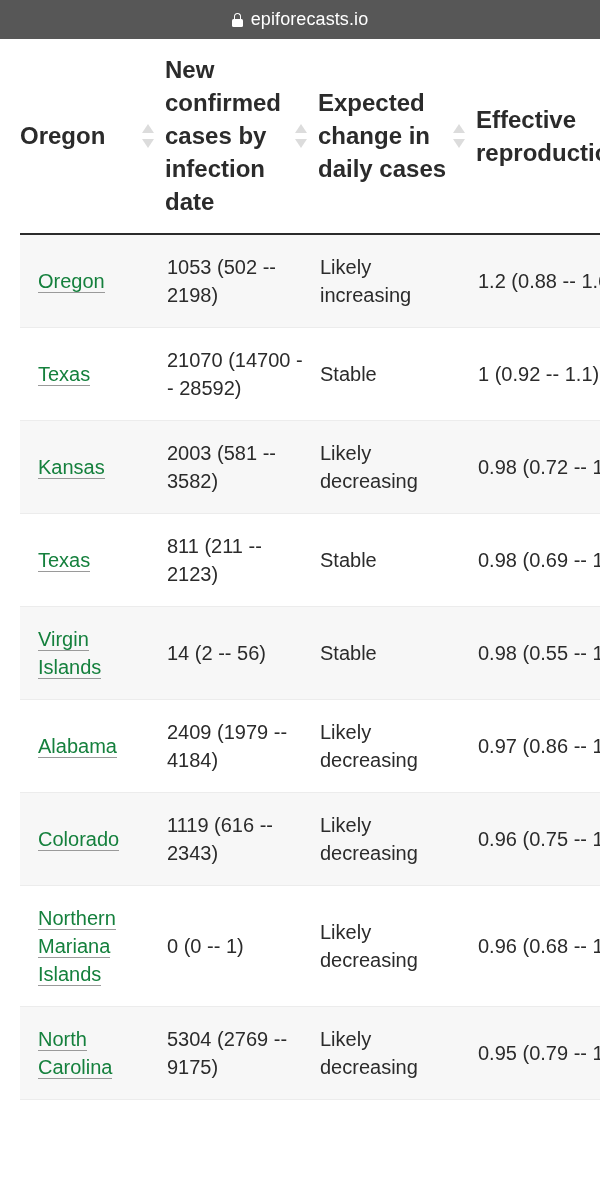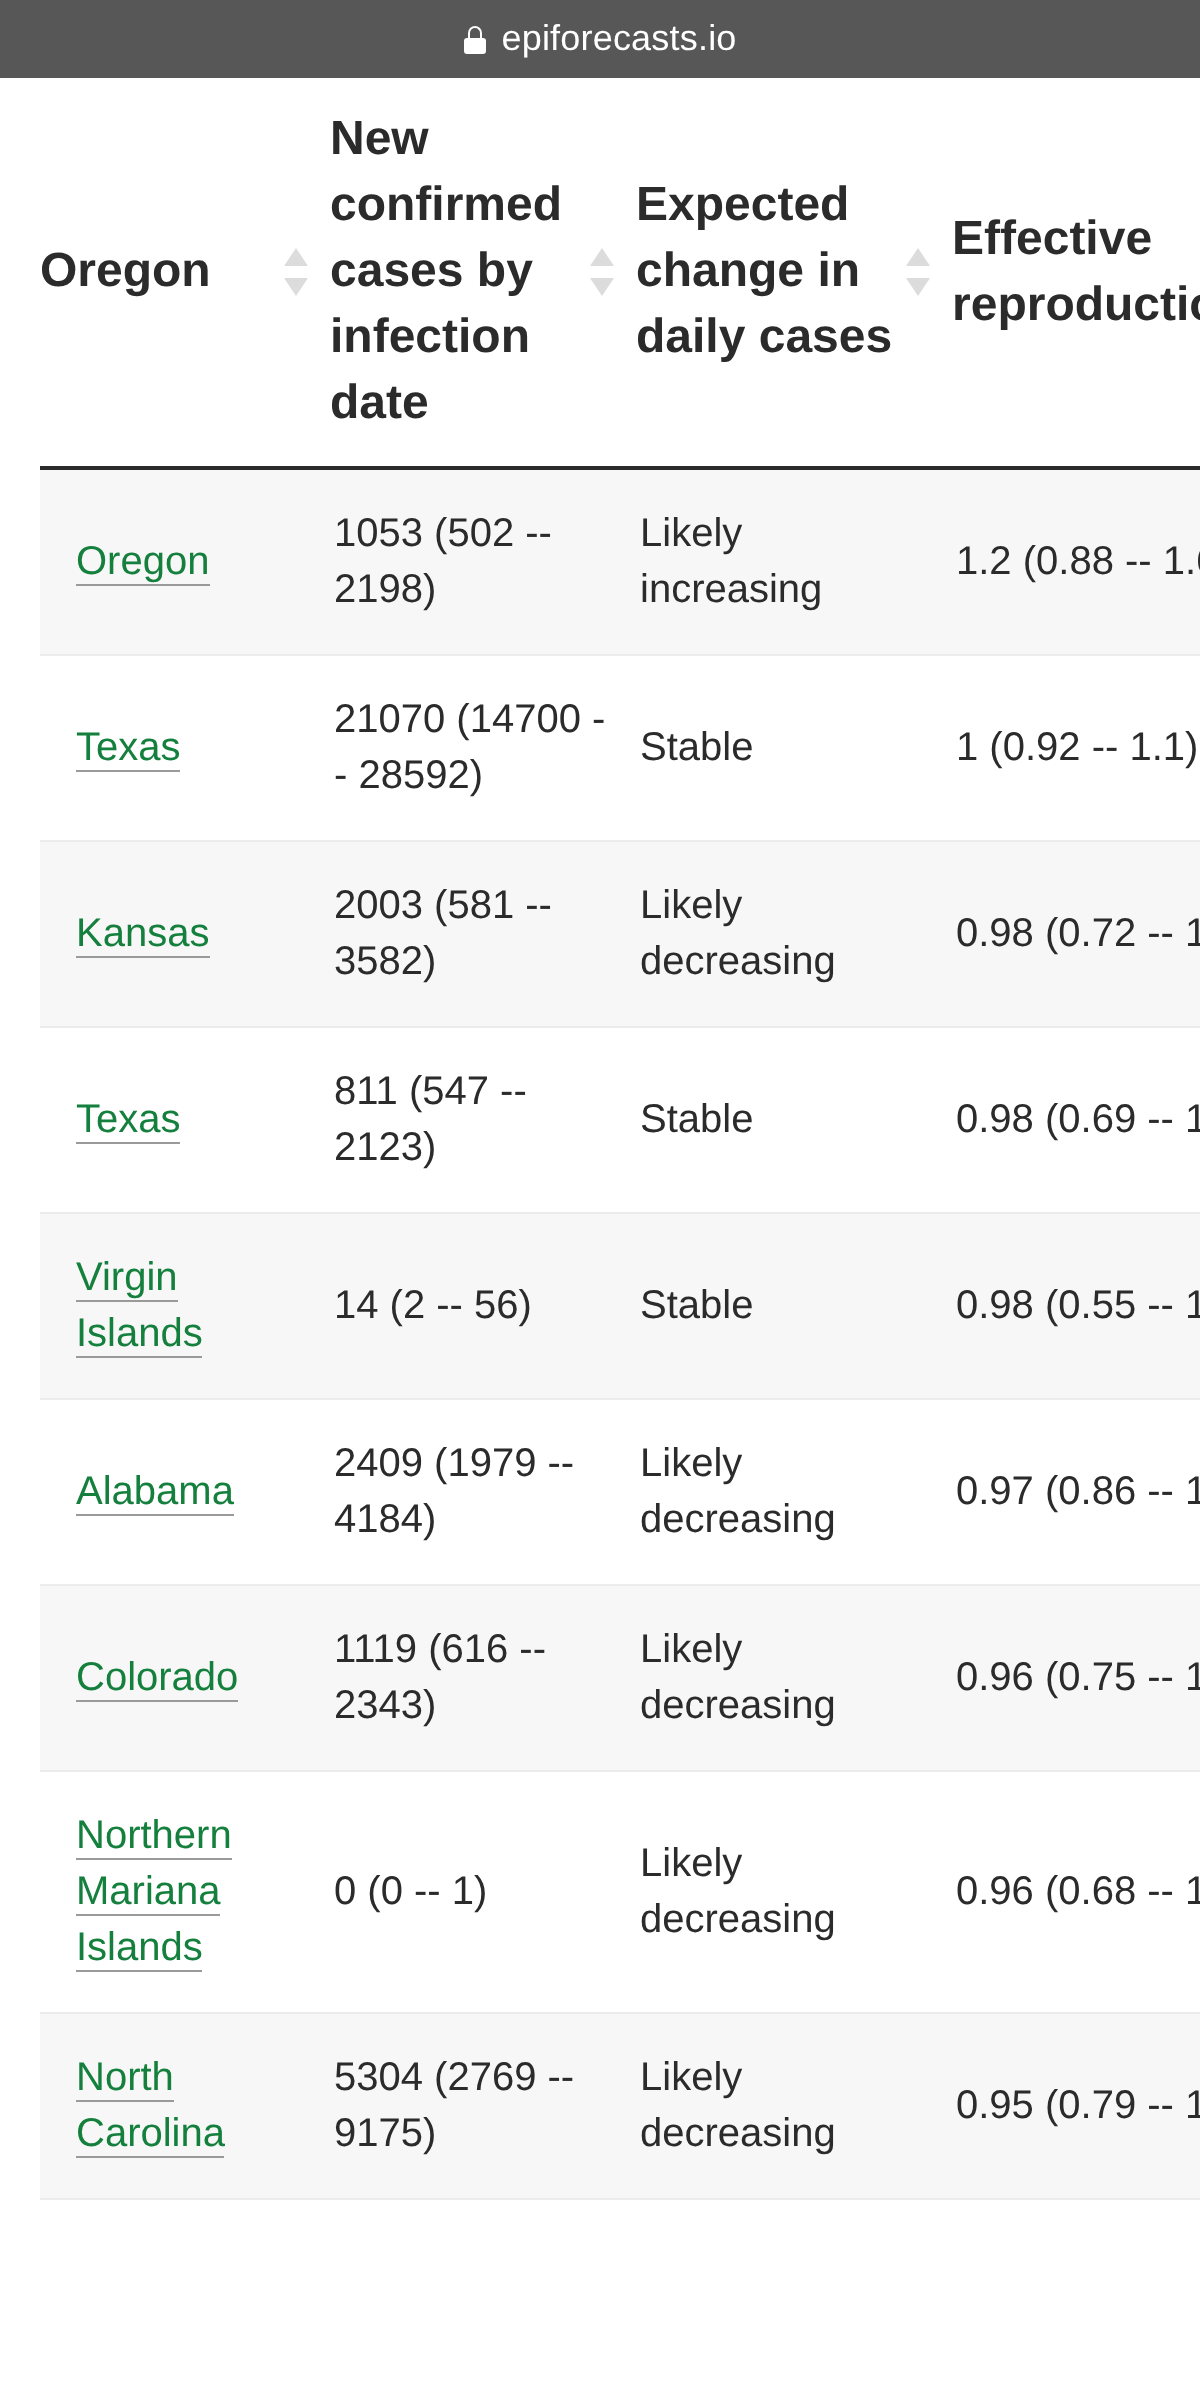--- a/index.html
+++ b/index.html
@@ -217,21 +217,21 @@
           <td class="rt-cell">1 (0.92 -- 1.1)</td>
         </tr>
         <tr class="odd">
           <td class="state-cell"><a class="state-link">Kansas</a></td>
           <td class="cases-cell">2003 (581 -- 3582)</td>
           <td class="change-cell">Likely decreasing</td>
           <td class="rt-cell">0.98 (0.72 -- 1.1)</td>
         </tr>
         <tr class="even">
           <td class="state-cell"><a class="state-link">Texas</a></td>
-          <td class="cases-cell">811 (547 -- 2123)</td>
+          <td class="cases-cell">811 (211 -- 2123)</td>
           <td class="change-cell">Stable</td>
           <td class="rt-cell">0.98 (0.69 -- 1.5)</td>
         </tr>
         <tr class="odd">
           <td class="state-cell"><a class="state-link">Virgin Islands</a></td>
           <td class="cases-cell">14 (2 -- 56)</td>
           <td class="change-cell">Stable</td>
           <td class="rt-cell">0.98 (0.55 -- 1.4)</td>
         </tr>
         <tr class="even">

